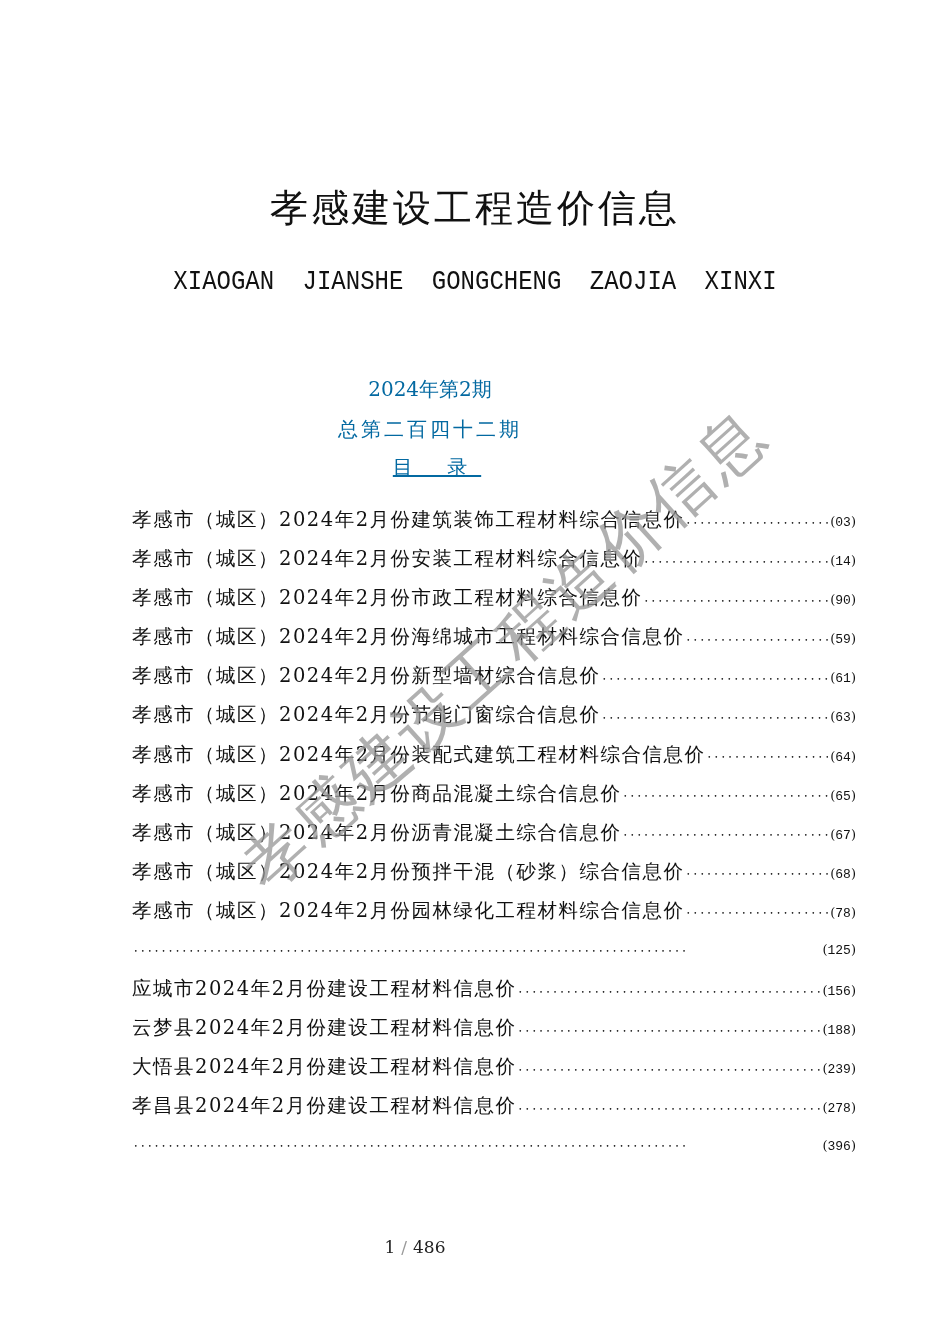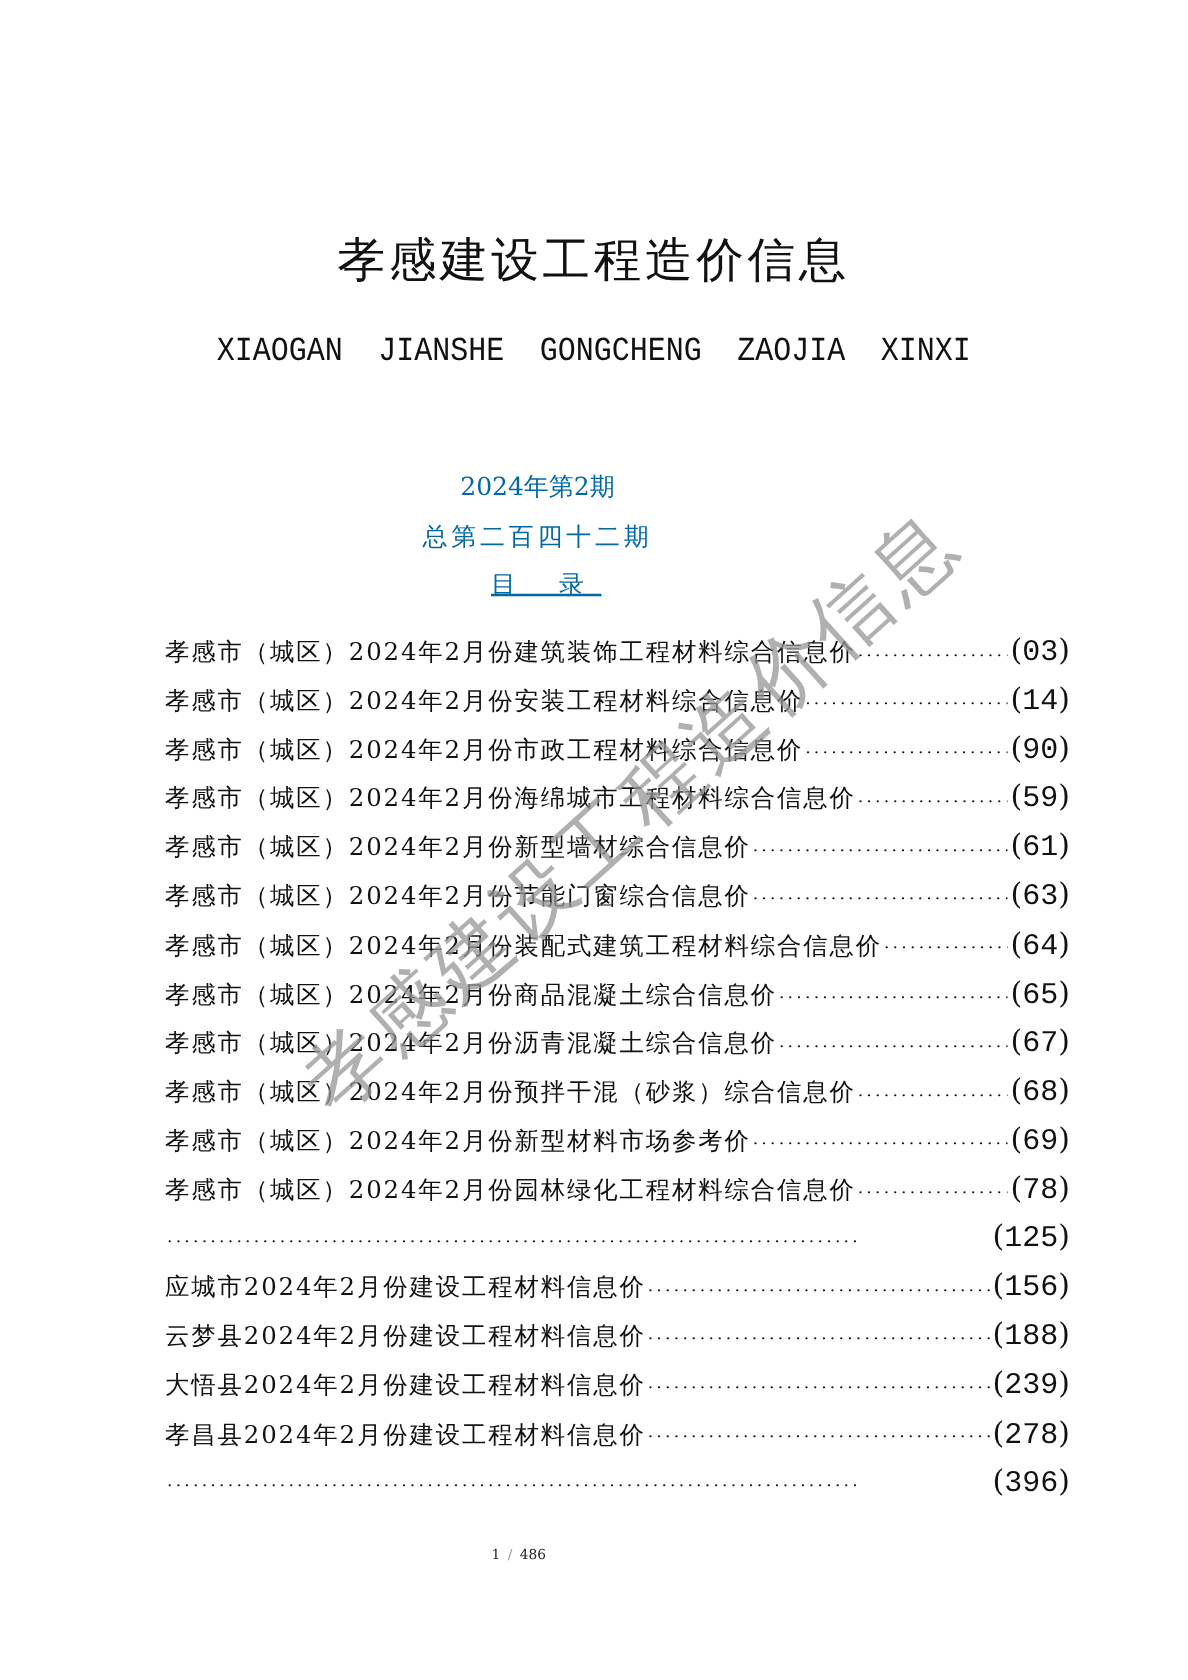--- a/index.html
+++ b/index.html
@@ -91,21 +91,21 @@
     }
     .toc-item .leader::before {
       content: "••••••••••••••••••••••••••••••••••••••••••••••••••••••••••••••••••••••••••••••••";
       font-size: 6px;
       letter-spacing: 3.4px;
       vertical-align: middle;
     }
     .toc-item .page-ref {
       flex: 0 0 auto;
       font-family: "Liberation Mono", "DejaVu Sans Mono", monospace;
-      font-size: 24px;
+      font-size: 13px;
     }
     .toc-item .page-ref .paren {
       font-family: "DejaVu Serif", serif;
     }
 
     .watermark {
       position: absolute;
       left: 170px;
       top: 620px;
       width: 640px;
@@ -120,21 +120,21 @@
       pointer-events: none;
       font-weight: 300;
     }
 
     .page-number {
       position: absolute;
       top: 1237px;
       left: 0;
       width: 830px;
       text-align: center;
-      font-size: 11px;
+      font-size: 17px;
       color: #222;
       font-family: "DejaVu Serif", serif;
     }
     .page-number .sep {
       color: #999;
       margin: 0 6px;
     }
   </style>
 </head>
 <body>
@@ -194,25 +194,20 @@
         <span class="label">孝感市（城区）2024年2月份沥青混凝土综合信息价</span>
         <span class="leader"></span>
         <span class="page-ref"><span class="paren">(</span><span>67</span><span class="paren">)</span></span>
       </li>
     <li class="toc-item">
         <span class="label">孝感市（城区）2024年2月份预拌干混（砂浆）综合信息价</span>
         <span class="leader"></span>
         <span class="page-ref"><span class="paren">(</span><span>68</span><span class="paren">)</span></span>
       </li>
     <li class="toc-item">
-        <span class="label">孝感市（城区）2024年2月份新型材料市场参考价</span>
-        <span class="leader"></span>
-        <span class="page-ref"><span class="paren">(</span><span>69</span><span class="paren">)</span></span>
-      </li>
-    <li class="toc-item">
         <span class="label">孝感市（城区）2024年2月份园林绿化工程材料综合信息价</span>
         <span class="leader"></span>
         <span class="page-ref"><span class="paren">(</span><span>78</span><span class="paren">)</span></span>
       </li>
     <li class="toc-item">
         <span class="leader"></span>
         <span class="page-ref"><span class="paren">(</span><span>125</span><span class="paren">)</span></span>
       </li>
     <li class="toc-item">
         <span class="label">应城市2024年2月份建设工程材料信息价</span>

